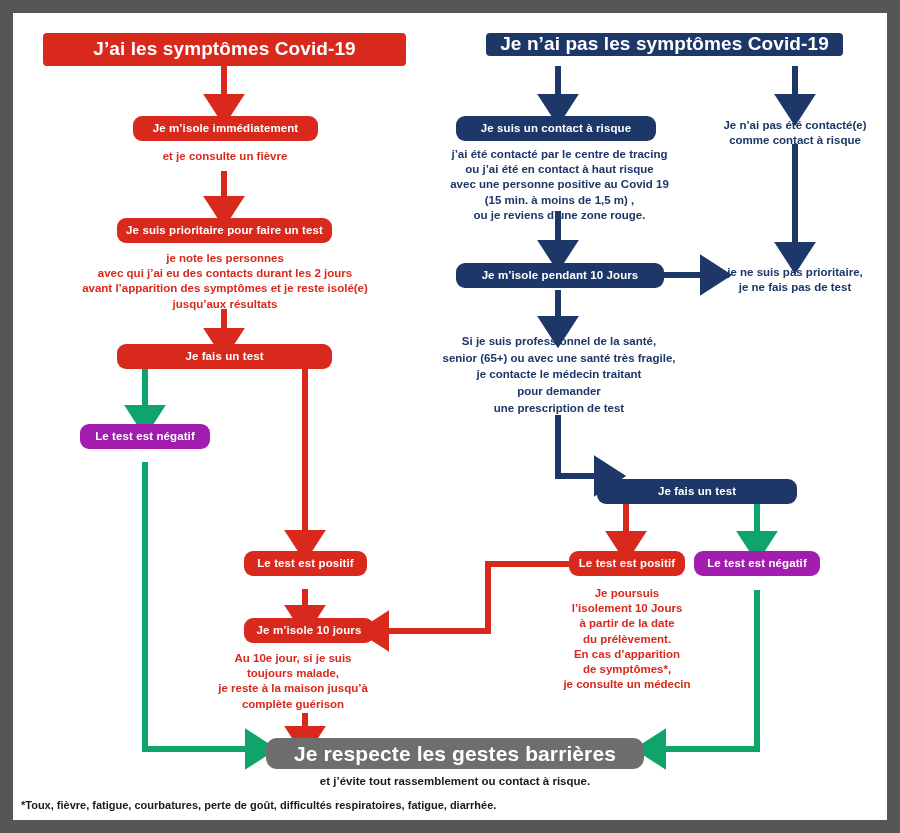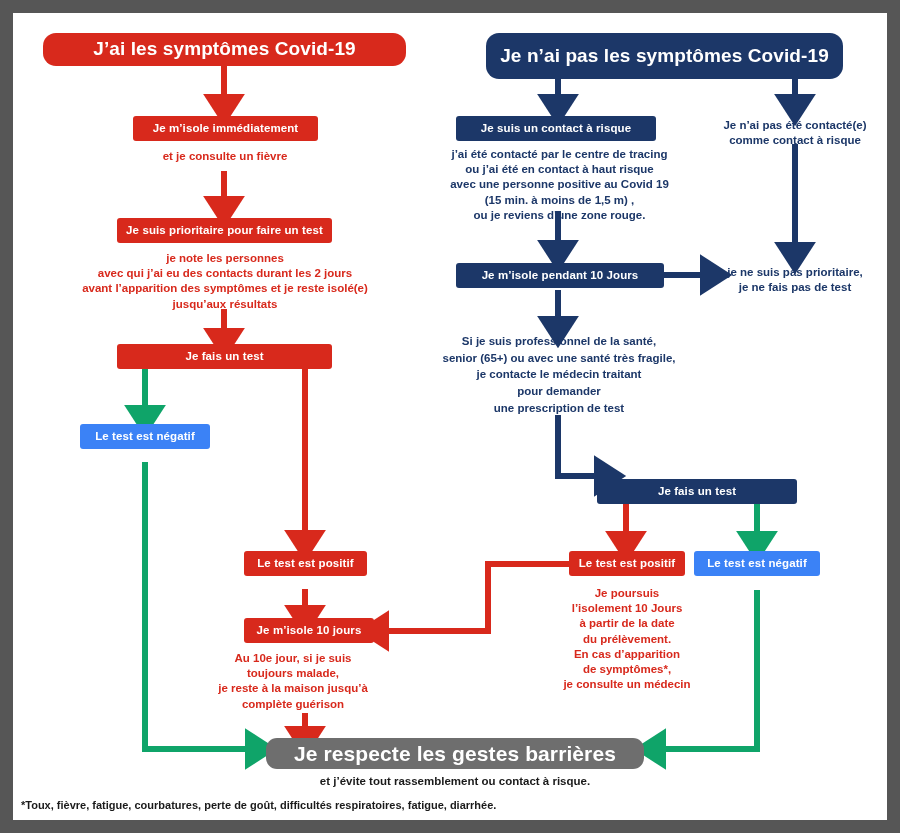--- a/index.html
+++ b/index.html
@@ -16,33 +16,33 @@
     width:874px;height:807px;
     background:#ffffff;
   }
   svg.wires{position:absolute;left:0;top:0;width:874px;height:807px;pointer-events:none;}
 
   
   .pill{
     position:absolute;
     box-sizing:border-box;
     display:flex;align-items:center;justify-content:center;
-    border-radius:3px;
+    border-radius:9px;
     color:#ffffff;
     font-weight:bold;
     text-align:center;
     line-height:1.1;
     letter-spacing:0.1px;
   }
   .pill.red{background:#d8291c;}
   .pill.navy{background:#1c3768;}
-  .pill.green{background:#3b82f6;}
+  .pill.green{background:#a21caf;}
   .pill.gray{background:#6e6e6e;}
 
-  .title-pill{font-size:19px;border-radius:13px;}
+  .title-pill{font-size:19px;border-radius:4px;}
   .node-pill{font-size:11.5px;}
   .banner-pill{font-size:21px;border-radius:11px;}
 
   
   .txt{
     position:absolute;
     text-align:center;
     font-weight:bold;
     line-height:1.32;
     font-size:11.5px;
@@ -136,21 +136,21 @@
     <div class="pill green node-pill" style="left:67px;top:411px;width:130px;height:25px;">Le test est négatif</div>
 
     <div class="pill red node-pill" style="left:231px;top:538px;width:123px;height:25px;">Le test est positif</div>
 
     <div class="pill red node-pill" style="left:231px;top:605px;width:130px;height:25px;">Je m’isole 10 jours</div>
     <div class="txt red" style="left:169px;top:638px;width:222px;">Au 10e jour, si je suis
 toujours malade,
 je reste à la maison jusqu’à
 complète guérison</div>
 
-    <div class="pill navy title-pill" style="left:473px;top:20px;width:357px;height:46px;">Je n’ai pas les symptômes Covid-19</div>
+    <div class="pill navy title-pill" style="left:473px;top:20px;width:357px;height:23px;">Je n’ai pas les symptômes Covid-19</div>
 
     <div class="pill navy node-pill" style="left:443px;top:103px;width:200px;height:25px;">Je suis un contact à risque</div>
     <div class="txt navy" style="left:425px;top:134px;width:243px;">j’ai été contacté par le centre de tracing
 ou j’ai été en contact à haut risque
 avec une personne positive au Covid 19
 (15 min. à moins de 1,5 m) ,
 ou je reviens d’une zone rouge.</div>
 
     <div class="txt navy" style="left:692px;top:105px;width:180px;">Je n’ai pas été contacté(e)
 comme contact à risque</div>

